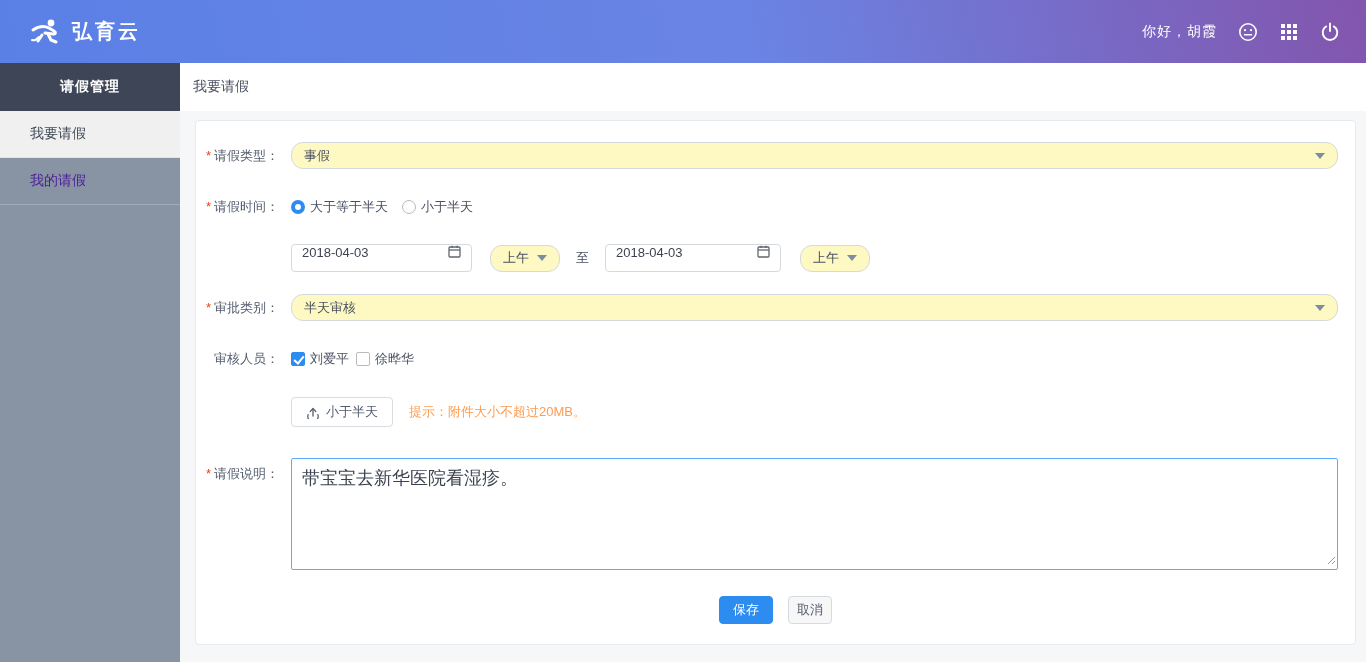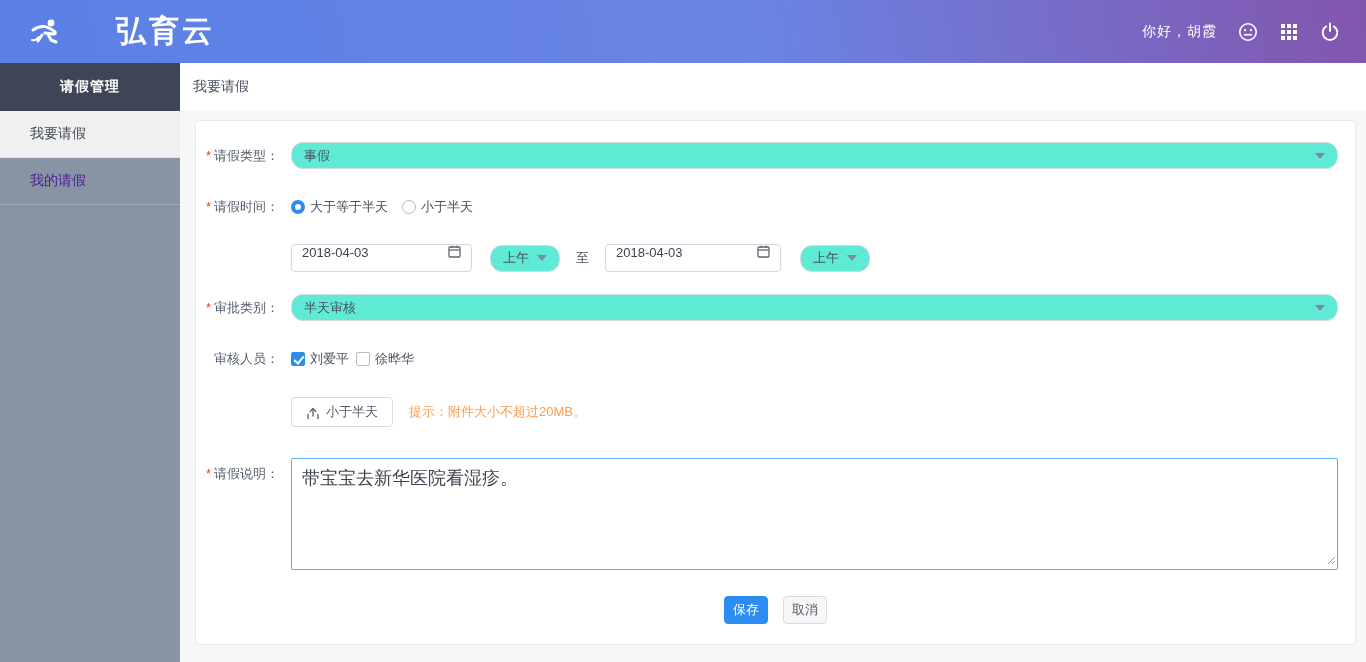--- a/index.html
+++ b/index.html
@@ -7,21 +7,21 @@
   body { font-family: "Liberation Sans", "DejaVu Sans", sans-serif; background: #f6f7f9; font-size: 13px; color: #495060; }
 
   
   .topbar {
     height: 63px;
     background: linear-gradient(78deg, #5a80e6 0%, #6a84e4 55%, #8355ad 100%);
     display: flex; align-items: center; justify-content: space-between;
     padding: 0 26px 0 30px;
   }
   .brand { display: flex; align-items: center; gap: 8px; }
-  .brand-text { color: #fff; font-size: 30px; font-weight: bold; letter-spacing: 3px; margin-left: 44px; }
+  .brand-text { color: #fff; font-size: 20px; font-weight: bold; letter-spacing: 3px; }
   .topbar-right { display: flex; align-items: center; gap: 21px; }
   .greeting { color: #fff; font-size: 14px; letter-spacing: 1px; }
   .top-icon { width: 20px; height: 20px; display: inline-flex; align-items: center; justify-content: center; cursor: pointer; }
 
   
   .main-wrap { display: flex; height: 599px; }
 
   
   .sidebar { width: 180px; flex-shrink: 0; background: #8893a4; display: flex; flex-direction: column; }
   .sidebar-title {
@@ -48,21 +48,21 @@
     padding-top: 21px;
   }
 
   
   .form-row { display: flex; align-items: center; }
   .form-label { width: 83px; flex-shrink: 0; text-align: right; color: #525c6e; font-size: 13px; margin-right: 12px; white-space: nowrap; }
   .req { color: #ed4014; margin-right: 3px; font-size: 13px; }
   .field-area { flex: 1; display: flex; align-items: center; }
 
   .sel-box {
-    height: 27px; border: 1px solid #d4d9dd; border-radius: 12px; background: #5eead4;
+    height: 27px; border: 1px solid #d4d9dd; border-radius: 12px; background: #fef9c3;
     display: flex; align-items: center; justify-content: space-between;
     padding: 0 12px; color: #495060; cursor: pointer;
   }
   .sel-box.full { width: 1047px; }
   .sel-caret {
     width: 0; height: 0; border-left: 5px solid transparent; border-right: 5px solid transparent;
     border-top: 6px solid #7d8ca2;
   }
 
   .row-type { margin-bottom: 30px; }
@@ -114,21 +114,21 @@
   .desc-area {
     width: 1047px; height: 112px; border: 1px solid #5cadf9; border-radius: 2px;
     padding: 7px 10px; font-family: "Liberation Sans", "DejaVu Sans", sans-serif;
     font-size: 18px; color: #3c4350; resize: none; outline: none; display: block;
   }
   .resize-grip { position: absolute; right: 2px; bottom: 2px; }
 
   
   .btn-row { display: flex; justify-content: center; gap: 15px; }
   .btn { height: 28px; border-radius: 4px; font-size: 13px; cursor: pointer; display: inline-flex; align-items: center; justify-content: center; }
-  .btn-save { width: 44px; background: #2d8cf0; color: #fff; border: 1px solid #2d8cf0; }
+  .btn-save { width: 54px; background: #2d8cf0; color: #fff; border: 1px solid #2d8cf0; }
   .btn-cancel { width: 44px; background: #f7f7f7; color: #525c6e; border: 1px solid #d7dbdf; }
 </style>
 </head>
 <body>
 
 <div class="topbar">
   <div class="brand">
     <span class="top-icon" style="width:34px;height:30px;">
       <svg width="34" height="30" viewBox="0 0 34 30" fill="none">
         <circle cx="21" cy="6" r="3.4" fill="#fff"></circle>

